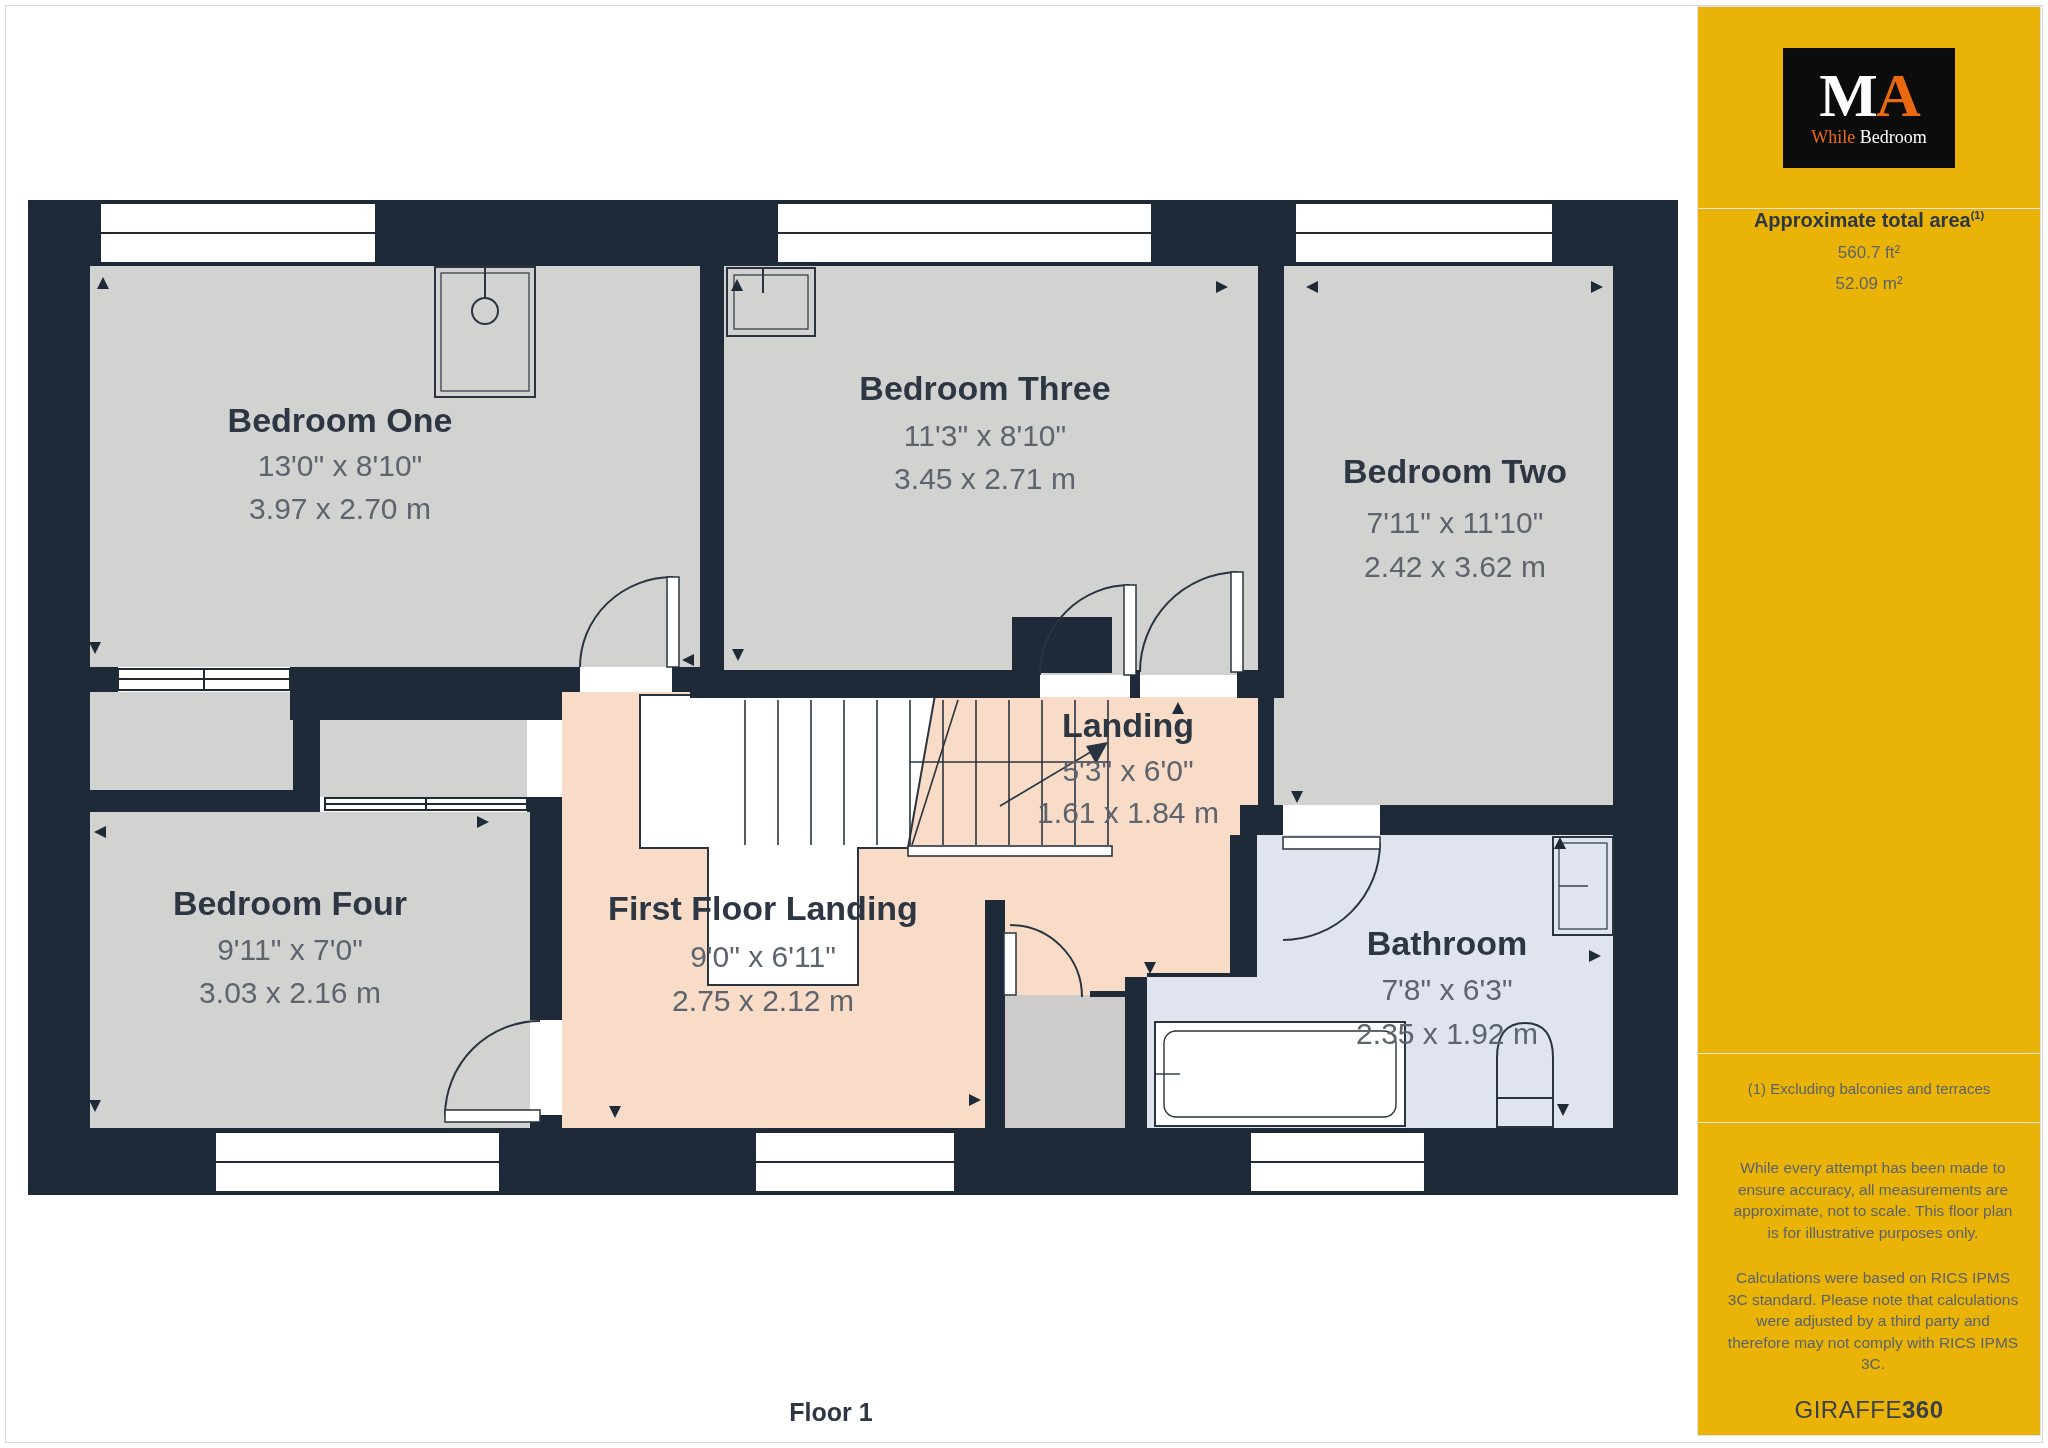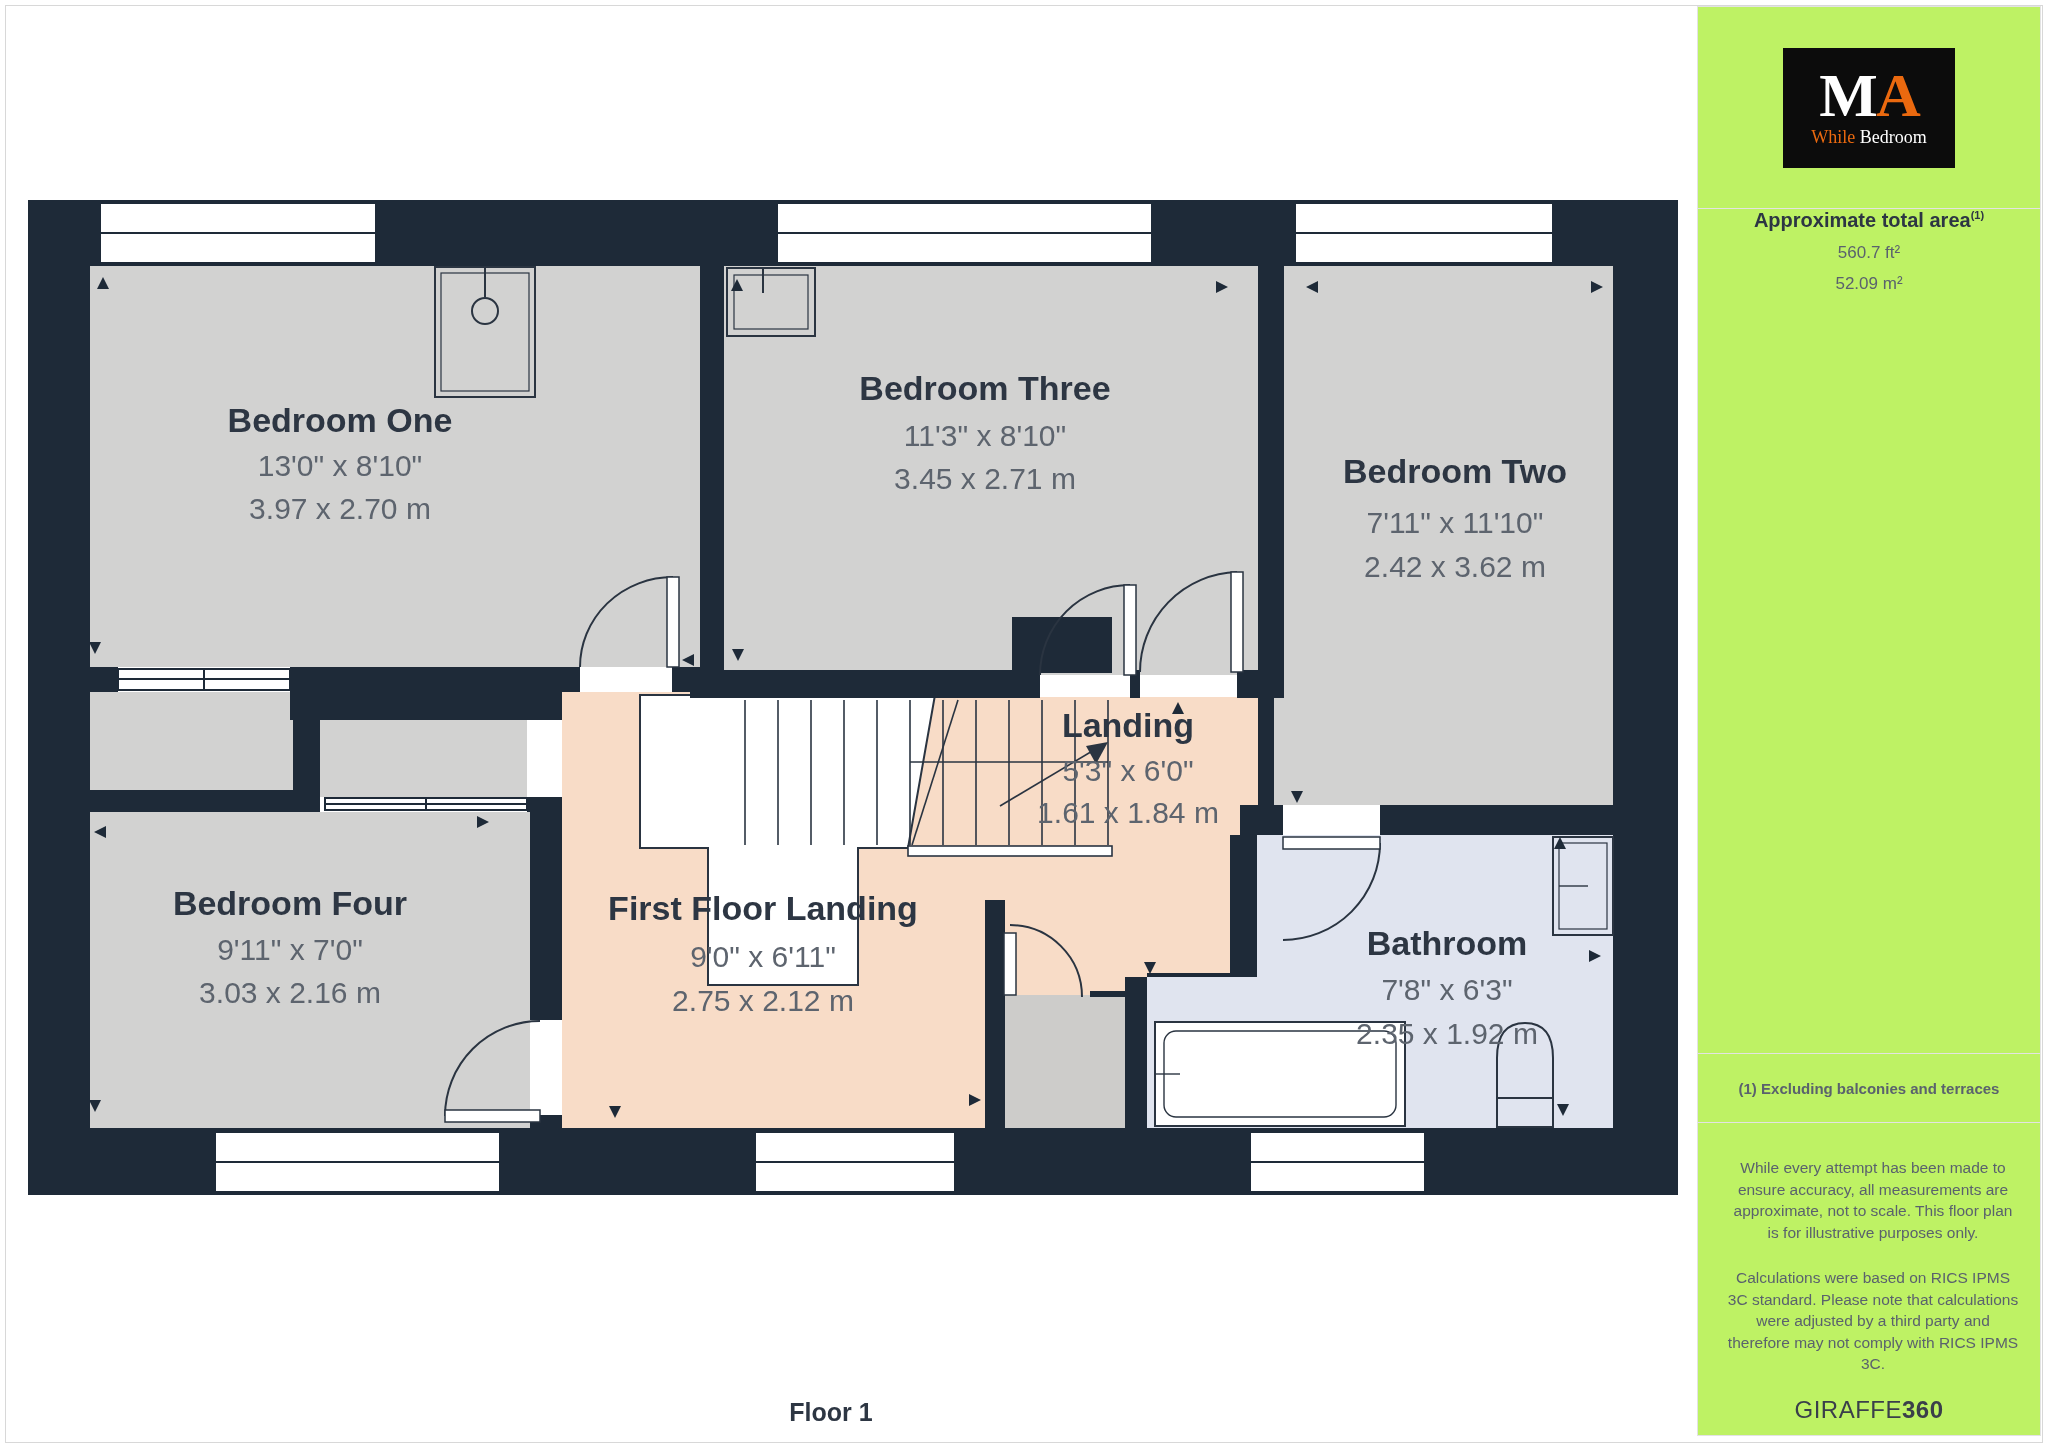--- a/index.html
+++ b/index.html
@@ -5,37 +5,37 @@
   html,body{margin:0;padding:0;background:#fff;}
   .page{position:relative;width:2048px;height:1448px;background:#ffffff;
         font-family:"Liberation Sans",sans-serif;outline:1px solid #d8d8d8;outline-offset:-6px;overflow:hidden;}
   svg{position:absolute;left:0;top:0;}
   svg text{font-family:"Liberation Sans",sans-serif;}
   .room-name{font-size:34px;font-weight:700;fill:#2d3643;}
   .room-dim{font-size:30px;fill:#5d646e;}
   .floor-label{position:absolute;left:1px;top:1398px;width:1660px;text-align:center;
                font-size:25px;font-weight:700;color:#2d3643;}
   
-  .sidebar{position:absolute;left:1697px;top:6px;width:344px;height:1430px;background:#bef264;
+  .sidebar{position:absolute;left:1697px;top:6px;width:344px;height:1430px;background:#eab308;
            border:1px solid #e3e3e3;box-sizing:border-box;display:flex;flex-direction:column;}
   .sb-logo-sec{height:202px;border-bottom:1px solid #e3e3e3;display:flex;align-items:center;justify-content:center;box-sizing:border-box;}
   .logo-box{width:172px;height:120px;background:#0c0c0c;display:flex;flex-direction:column;align-items:center;justify-content:center;}
   .logo-ma{font-family:"Liberation Serif",serif;font-size:62px;line-height:56px;font-weight:700;letter-spacing:-2px;}
   .logo-ma .m{color:#ffffff;}
   .logo-ma .a{color:#ea690f;}
   .logo-name{font-family:"Liberation Serif",serif;font-size:18px;margin-top:4px;}
   .logo-name .first{color:#ea690f;}
   .logo-name .last{color:#ffffff;}
   .sb-area-sec{height:845px;border-bottom:1px solid #e3e3e3;display:flex;flex-direction:column;
                align-items:center;justify-content:flex-start;box-sizing:border-box;}
   .area-heading{font-size:20px;font-weight:700;color:#2d3643;}
   .area-heading sup{font-size:11px;}
   .area-val{font-size:17px;color:#5a626d;margin-top:11px;}
   .sb-foot-sec{height:69px;border-bottom:1px solid #e3e3e3;display:flex;align-items:center;justify-content:center;
-               font-size:15px;color:#5a626d;box-sizing:border-box;font-weight:bold;}
+               font-size:15px;color:#5a626d;box-sizing:border-box;}
   .sb-disc-sec{flex:1;padding:34px 20px 0 20px;text-align:center;font-size:15.5px;line-height:21.5px;color:#5a626d;box-sizing:border-box;}
   .sb-disc-sec .para{margin-bottom:24px;margin-left:8px;}
   .brand{margin-top:2px;font-size:24px;color:#3a3f4a;letter-spacing:0.5px;}
   .brand b{font-weight:700;}
 </style>
 </head>
 <body>
 
 <div class="page">
 

